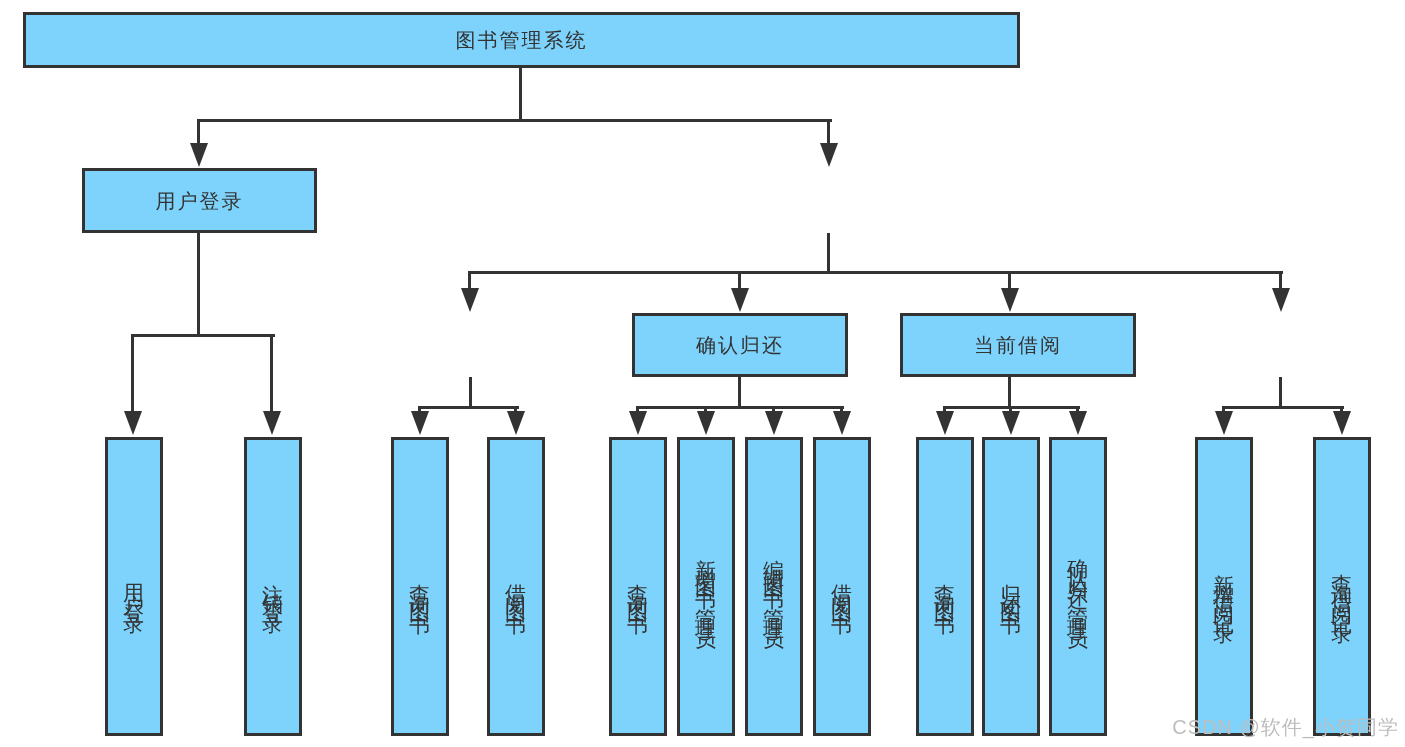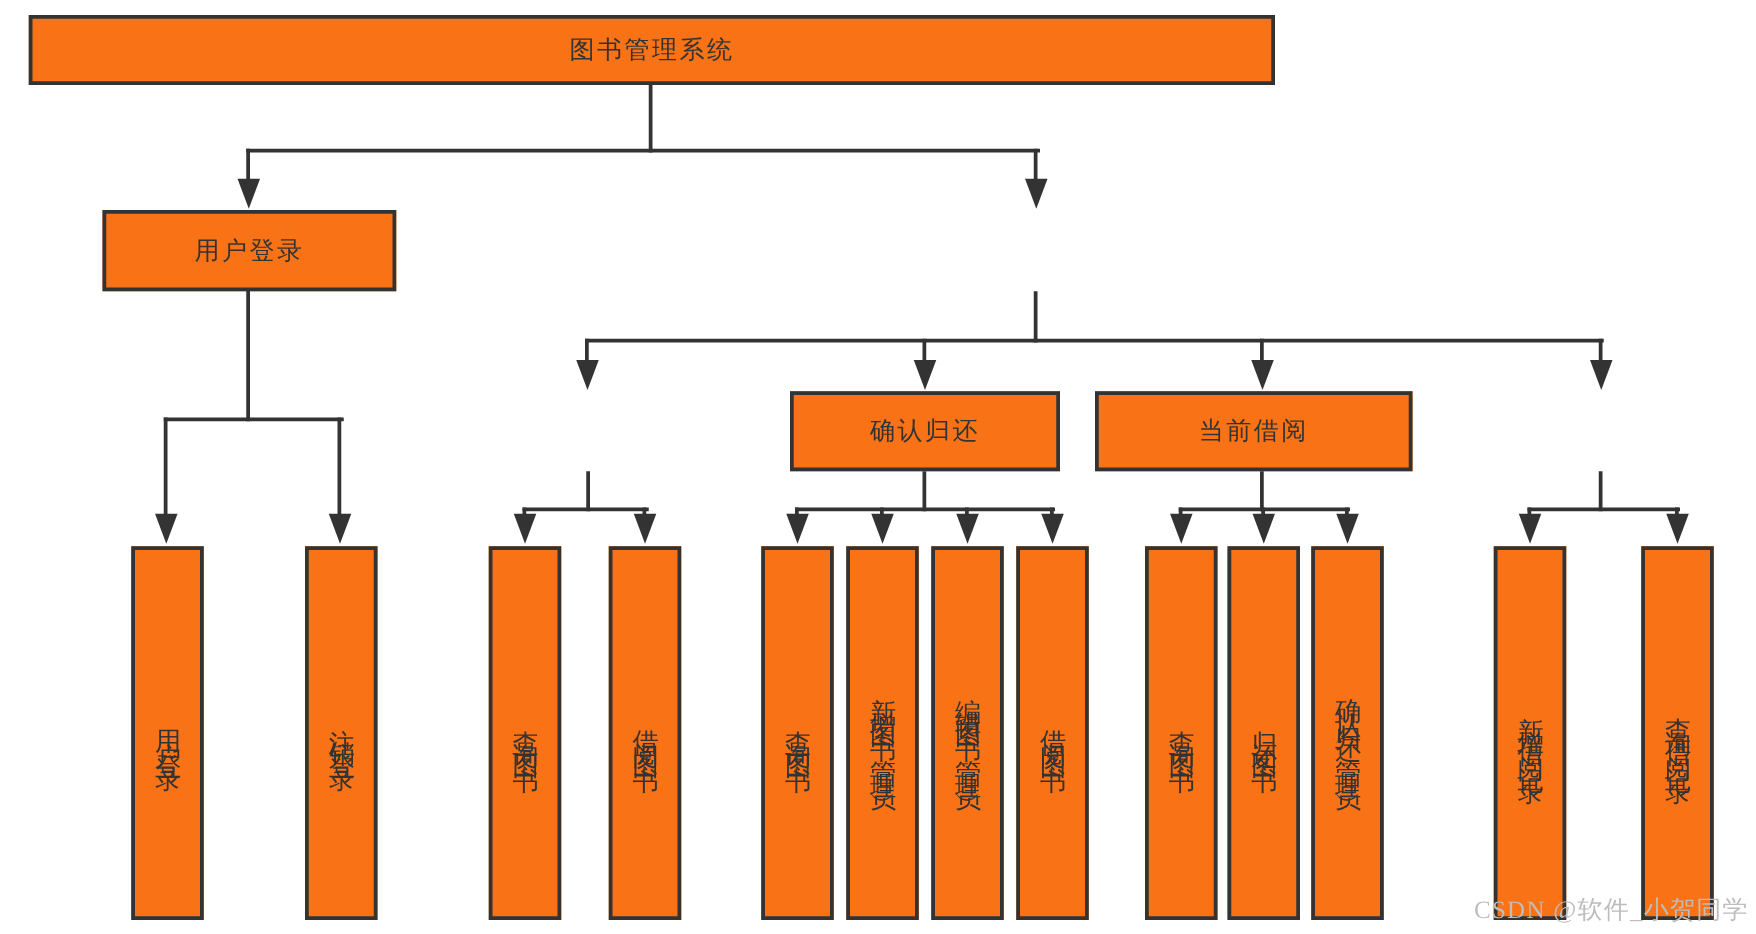--- a/index.html
+++ b/index.html
@@ -7,21 +7,21 @@
     position:relative;
     width:1405px;height:747px;
     background:#ffffff;
     font-family:"Liberation Sans", sans-serif;
     overflow:hidden;
   }
   .box{
     position:absolute;
     box-sizing:border-box;
     border:3px solid #333333;
-    background:#f97316;
+    background:#7dd3fc;
     color:#333333;
     display:flex;
     align-items:center;
     justify-content:center;
   }
   .hbox span{
     font-size:20px;
     letter-spacing:2px;
     line-height:1;
     white-space:nowrap;
@@ -41,21 +41,20 @@
     border-right:9px solid transparent;
     border-top:24px solid #333333;
   }
   .watermark{
     position:absolute;
     top:714px;right:6px;
     font-size:20px;
     color:#bdbdbd;
     letter-spacing:1px;
     white-space:nowrap;
-    font-family:Liberation Serif, serif;
   }
 </style>
 </head>
 <body>
 
 <div class="stage">
 
   <div class="box hbox" style="left:23px;top:12px;width:997px;height:56px">
     <span>图书管理系统</span>
   </div>
@@ -85,21 +84,21 @@
   <div class="vline" style="left:738px;top:271px;height:19px"></div>
   <div class="arrow" style="left:731px;top:288px"></div>
   <div class="vline" style="left:1008px;top:271px;height:19px"></div>
   <div class="arrow" style="left:1001px;top:288px"></div>
   <div class="vline" style="left:1279px;top:271px;height:19px"></div>
   <div class="arrow" style="left:1272px;top:288px"></div>
 
   <div class="box hbox" style="left:632px;top:313px;width:216px;height:64px">
     <span>确认归还</span>
   </div>
-  <div class="box hbox" style="left:876px;top:313px;width:254px;height:64px">
+  <div class="box hbox" style="left:900px;top:313px;width:236px;height:64px">
     <span>当前借阅</span>
   </div>
 
   <div class="vline" style="left:469px;top:377px;height:32px"></div>
   <div class="hline" style="left:418px;top:406px;width:101px"></div>
   <div class="vline" style="left:418px;top:406px;height:7px"></div>
   <div class="arrow" style="left:411px;top:411px"></div>
   <div class="vline" style="left:514px;top:406px;height:7px"></div>
   <div class="arrow" style="left:507px;top:411px"></div>
 

